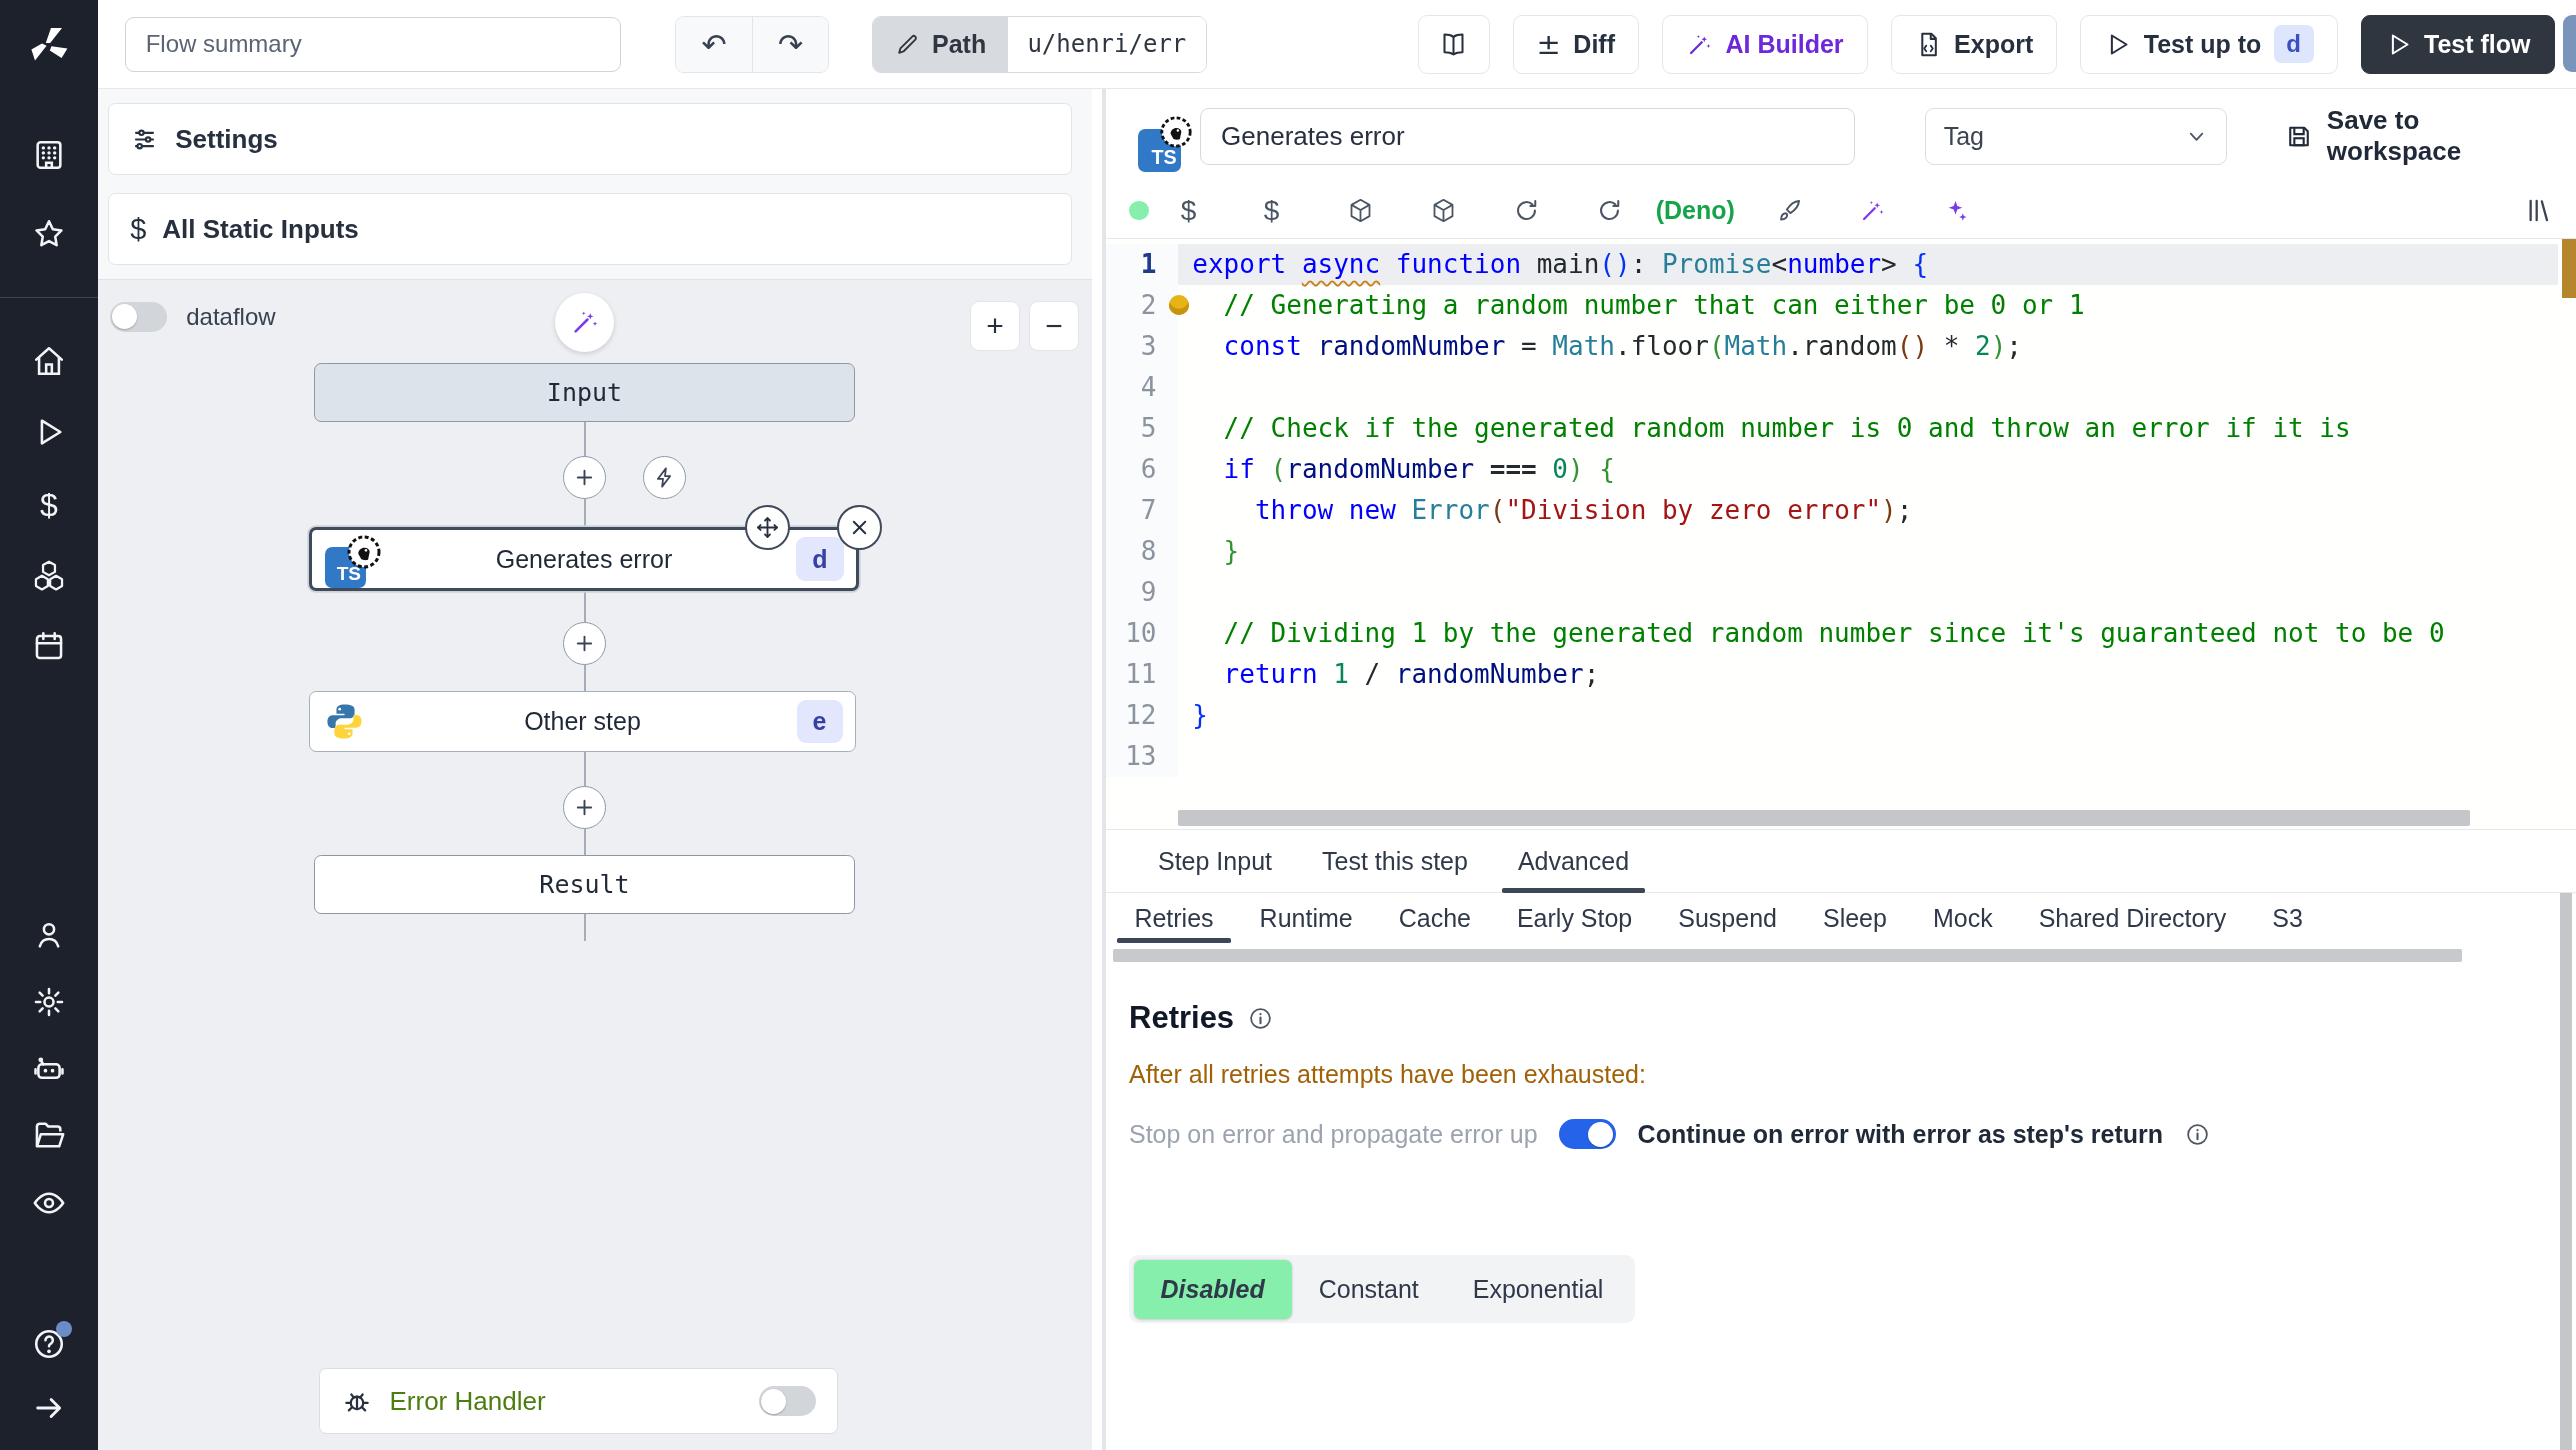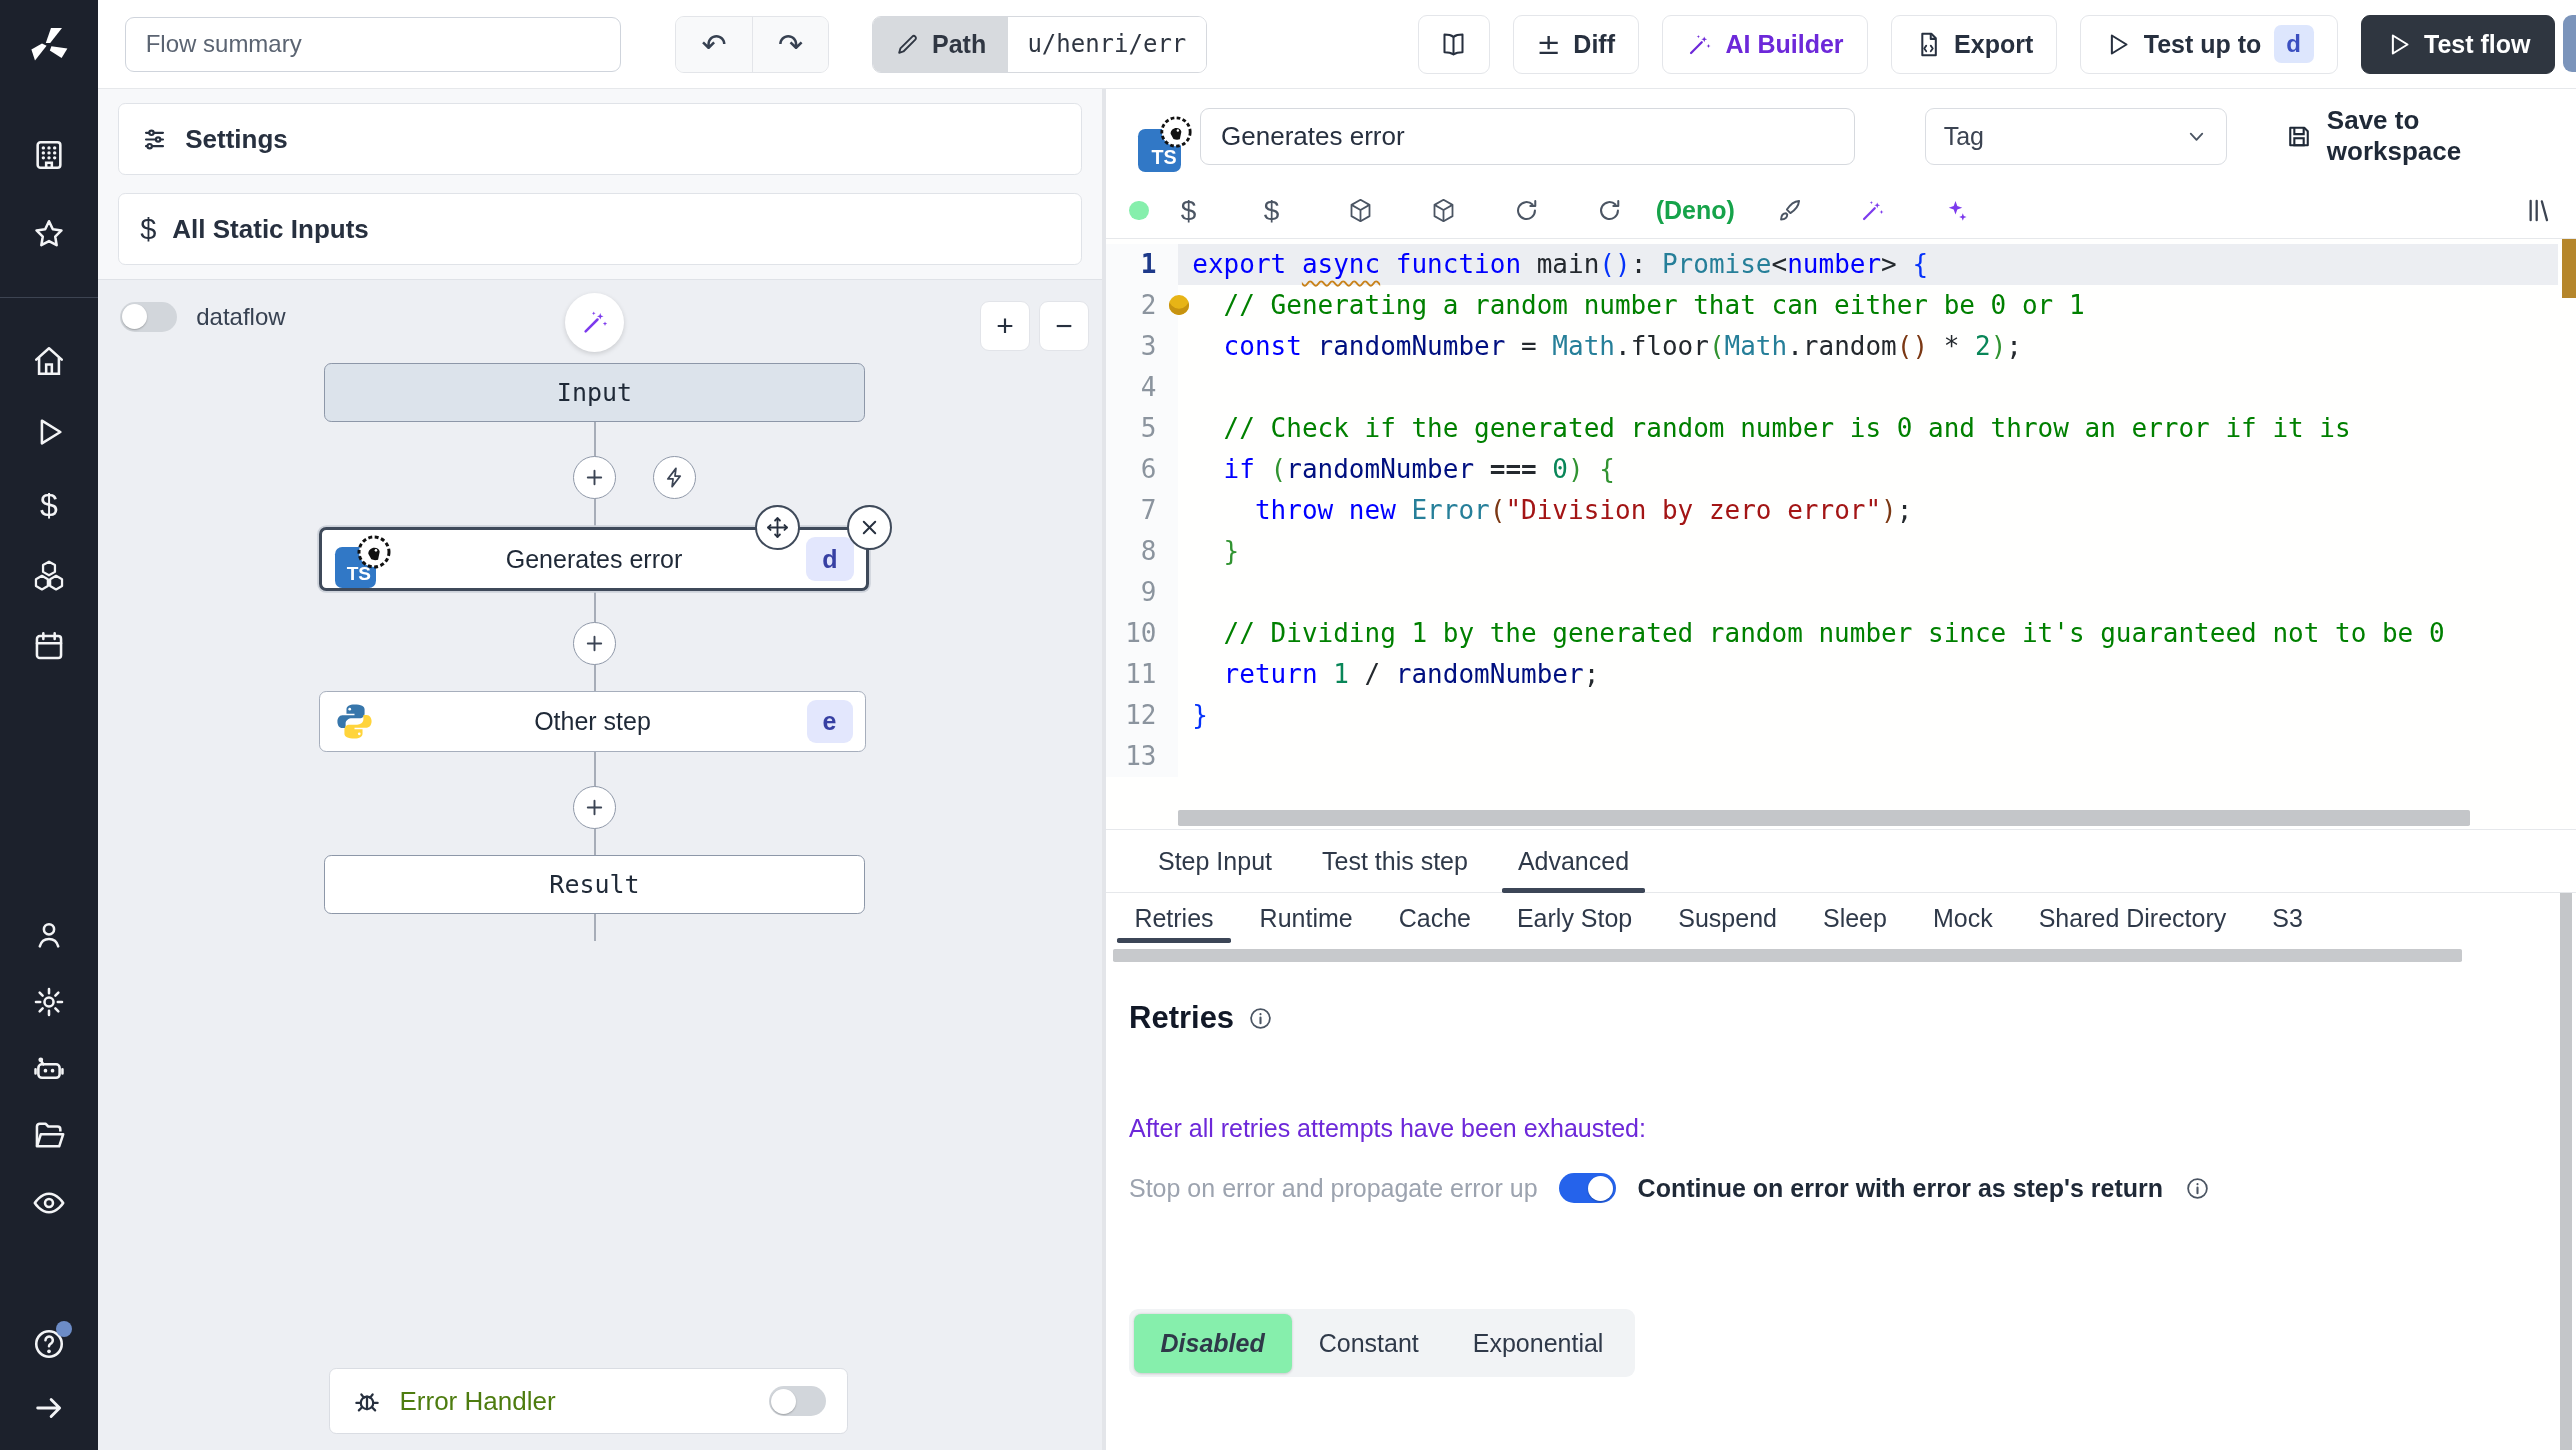--- a/index.html
+++ b/index.html
@@ -34,21 +34,21 @@
   .tb-right { margin-left:auto; display:flex; align-items:center; gap:23px; }
   .tb-btn { display:flex; align-items:center; gap:12.5px; height:59px; background:#fff; border:0.9px solid #e4e6ea; border-radius:9px; padding:0 23px; font-size:25px; font-weight:600; color:#27303f; cursor:pointer; font-family:"Liberation Sans",sans-serif; }
   .tb-btn svg { width:27px; height:27px; }
   .tb-btn.ai { color:#6d28d9; }
   .tb-btn .pm { font-size:29px; font-weight:400; font-family:"DejaVu Sans",sans-serif; }
   .badge-d { background:#dde6fd; color:#3b4fc0; font-weight:700; font-size:24px; border-radius:7.2px; padding:5.4px 12.5px; }
   .tb-btn.dark { background:#2f3640; border-color:#2f3640; color:#fff; }
   .edge-sliver { position:absolute; right:0; top:15px; width:13.4px; height:57px; background:#7b94bb; border-radius:9px 0 0 9px; }
 
   
-  .flow-panel { position:absolute; left:98px; top:89px; width:1004px; height:1361px; background:#f7f8fa; }
+  .flow-panel { position:absolute; left:88px; top:89px; width:1004px; height:1361px; background:#f7f8fa; }
   .cards { padding:14.3px 19.7px; }
   .card { height:72px; background:#fff; border:0.9px solid #e0e3e8; border-radius:7.2px; display:flex; align-items:center; gap:16px; padding:0 21.5px; font-size:26px; font-weight:700; color:#27303f; margin-bottom:18px; cursor:pointer; }
   .card svg { width:29px; height:29px; color:#27303f; }
   .graph { position:absolute; left:0; top:190px; width:1004px; height:1172px; background:#edeff3; border-top:0.9px solid #dfe2e7; }
   .dataflow { position:absolute; left:21.5px; top:21.5px; display:flex; align-items:center; gap:19.7px; }
   .toggle { width:57px; height:30px; border-radius:15px; background:#d2d6db; position:relative; cursor:pointer; flex:none; }
   .toggle .knob { position:absolute; left:2.7px; top:2.7px; width:25px; height:25px; border-radius:50%; background:#fff; box-shadow:0 0.9px 1.8px rgba(0,0,0,.25); }
   .toggle.on { background:#2563eb; }
   .toggle.on .knob { left:auto; right:2.7px; }
   .dataflow-label { font-size:24px; color:#374151; }
@@ -114,21 +114,21 @@
   .tab { display:flex; align-items:center; padding:0 25px; font-size:25px; color:#2f3949; cursor:pointer; position:relative; }
   .tab.active::after { content:""; position:absolute; left:9px; right:9px; bottom:-0.9px; height:5.4px; background:#3c4657; border-radius:1.8px; }
   .subtabs-row { position:absolute; left:0; top:804px; width:1453px; height:50px; display:flex; align-items:stretch; padding-left:5.4px; background:#fff; overflow:hidden; }
   .subtab { display:flex; align-items:center; padding:0 23px; font-size:25px; color:#2f3949; cursor:pointer; position:relative; white-space:nowrap; }
   .subtab.active::after { content:""; position:absolute; left:5.4px; right:5.4px; bottom:0; height:5.4px; background:#3c4657; border-radius:1.8px; }
   .subtab-scroll { position:absolute; left:7.2px; top:860px; width:1349px; height:12.5px; background:#c7c9cc; border-radius:1.8px; cursor:pointer; }
   .v-scroll { position:absolute; right:3.6px; top:804px; width:12.5px; height:643px; background:#c4c6c9; cursor:pointer; }
   .adv-content { position:absolute; left:0; top:875px; width:1449px; height:576px; background:#fff; padding:36px 23px 0 23px; }
   .sec-title { display:flex; align-items:center; gap:14.3px; font-size:31px; font-weight:700; color:#111827; }
   .info-ic { width:25px; height:25px; color:#4b5563; }
-  .exhausted { margin-top:78px; font-size:25px; color:#6d28d9; }
+  .exhausted { margin-top:24px; font-size:25px; color:#a16207; }
   .toggle-row { margin-top:30px; display:flex; align-items:center; gap:21.5px; }
   .t-off { font-size:25px; color:#9ca3af; }
   .t-on { font-size:25px; color:#1f2937; font-weight:600; }
   .seg { margin-top:106px; display:inline-flex; background:#f1f3f5; border-radius:9px; padding:4.5px; }
   .seg-btn { padding:0 27px; height:59px; display:flex; align-items:center; font-size:25px; color:#2f3949; border-radius:7.2px; cursor:pointer; }
   .seg-btn.active { background:#86efac; font-weight:600; box-shadow:0 0.9px 2.7px rgba(0,0,0,.18);font-style:italic; }
 </style>
 </head>
 <body>
 

